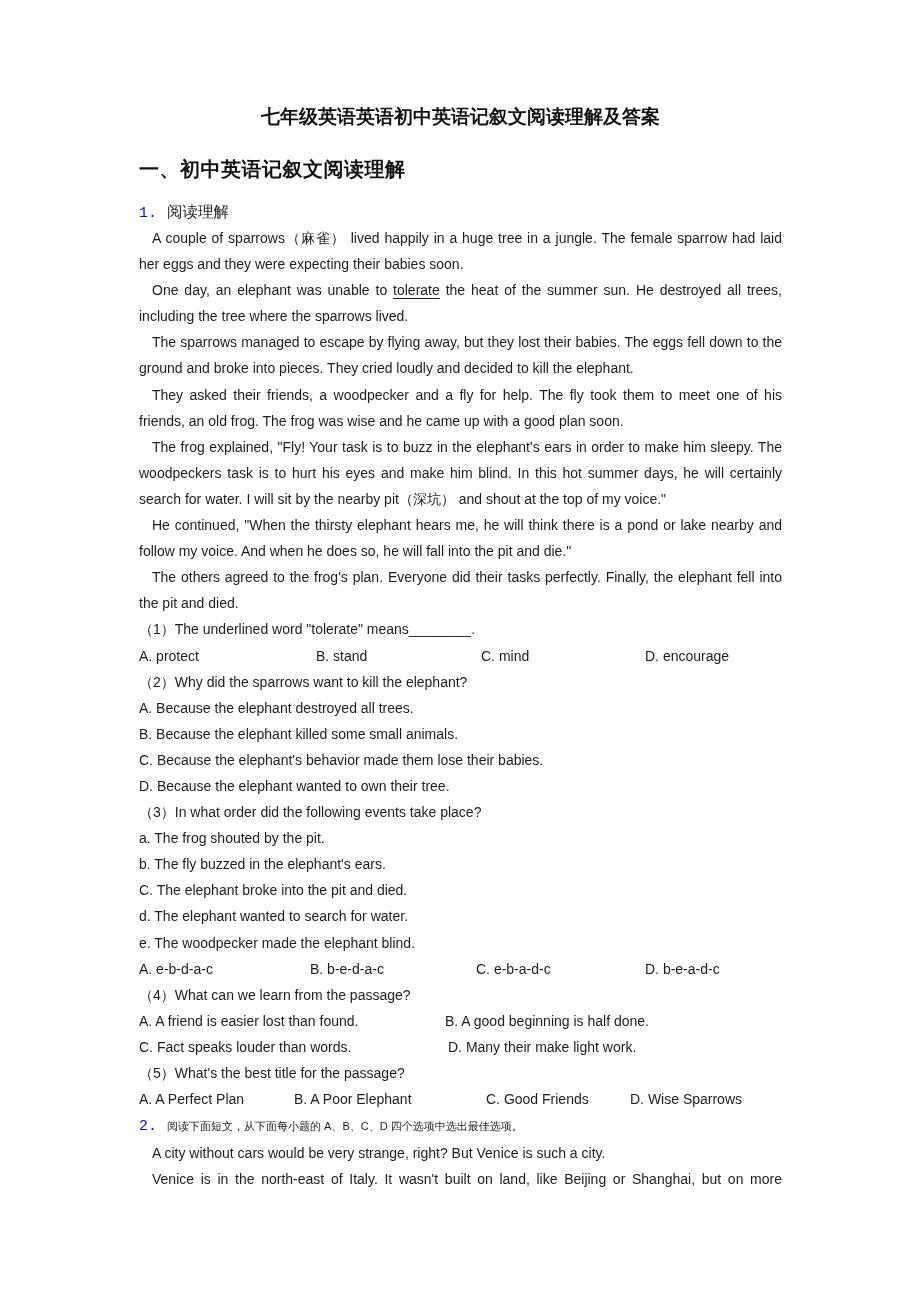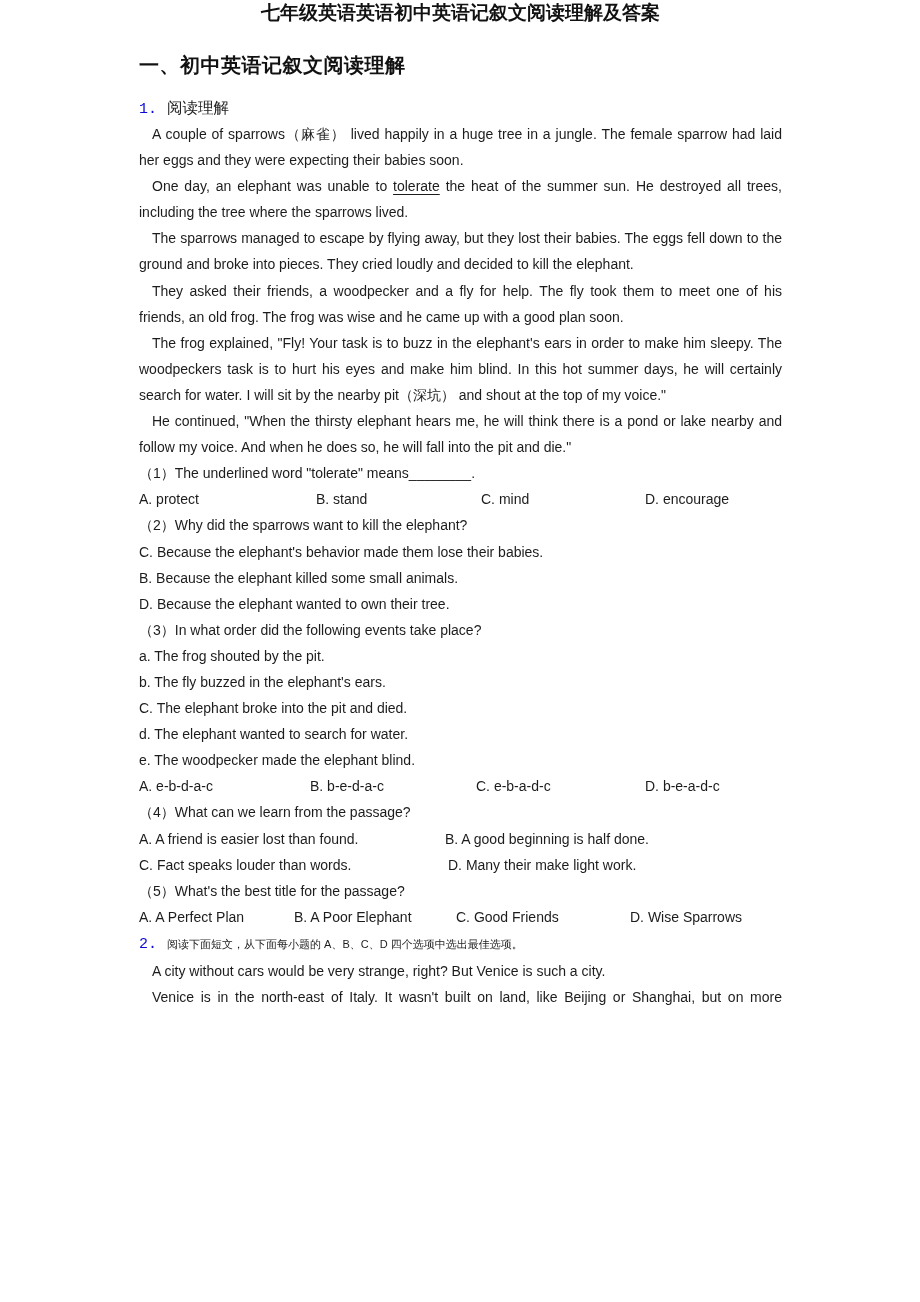--- a/index.html
+++ b/index.html
@@ -13,20 +13,21 @@
     overflow: hidden;
   }
   .content {
     position: absolute;
     left: 139px;
     top: 0;
     width: 643px;
   }
   .doc-title {
     margin: 0;
+    padding-top: 104px;
     text-align: center;
     font-family: "Liberation Serif", "DejaVu Serif", serif;
     font-weight: 700;
     font-size: 19px;
     line-height: 25px;
     color: #111111;
   }
   .section-heading {
     margin: 28px 0 0 0;
     font-weight: 700;
@@ -98,32 +99,34 @@
     <div class="body-text">
 
       <p class="para">A couple of sparrows（麻雀） lived happily in a huge tree in a jungle. The female sparrow had laid her eggs and they were expecting their babies soon.</p>
 
       <p class="para"><span>One day, an elephant was unable to </span><span class="u">tolerate</span><span> the heat of the summer sun. He destroyed all trees, including the tree where the sparrows lived.</span></p>
 
       <p class="para">The sparrows managed to escape by flying away, but they lost their babies. The eggs fell down to the ground and broke into pieces. They cried loudly and decided to kill the elephant.</p>
       <p class="para">They asked their friends, a woodpecker and a fly for help. The fly took them to meet one of his friends, an old frog. The frog was wise and he came up with a good plan soon.</p>
       <p class="para">The frog explained, "Fly! Your task is to buzz in the elephant's ears in order to make him sleepy. The woodpeckers task is to hurt his eyes and make him blind. In this hot summer days, he will certainly search for water. I will sit by the nearby pit（深坑） and shout at the top of my voice."</p>
       <p class="para">He continued, "When the thirsty elephant hears me, he will think there is a pond or lake nearby and follow my voice. And when he does so, he will fall into the pit and die."</p>
+      <p class="para">The others agreed to the frog's plan. Everyone did their tasks perfectly. Finally, the elephant fell into the pit and died.</p>
 
       <p class="prompt">（1）The underlined word "tolerate" means________.</p>
       <div class="opt-row">
         <span class="opt" style="left:0">A. protect</span>
         <span class="opt" style="left:177px">B. stand</span>
         <span class="opt" style="left:342px">C. mind</span>
         <span class="opt" style="left:506px">D. encourage</span>
       </div>
 
       <p class="prompt">（2）Why did the sparrows want to kill the elephant?</p>
+      <p class="plain">A. Because the elephant destroyed all trees.</p>
+      <p class="plain">B. Because the elephant killed some small animals.</p>
       <p class="plain">C. Because the elephant's behavior made them lose their babies.</p>
-      <p class="plain">B. Because the elephant killed some small animals.</p>
       <p class="plain">D. Because the elephant wanted to own their tree.</p>
 
       <p class="prompt">（3）In what order did the following events take place?</p>
       <p class="plain">a. The frog shouted by the pit.</p>
       <p class="plain">b. The fly buzzed in the elephant's ears.</p>
       <p class="plain">C. The elephant broke into the pit and died.</p>
       <p class="plain">d. The elephant wanted to search for water.</p>
       <p class="plain">e. The woodpecker made the elephant blind.</p>
       <div class="opt-row">
         <span class="opt" style="left:0">A. e-b-d-a-c</span>
@@ -139,21 +142,21 @@
       </div>
       <div class="opt-row">
         <span class="opt" style="left:0">C. Fact speaks louder than words.</span>
         <span class="opt" style="left:309px">D. Many their make light work.</span>
       </div>
 
       <p class="prompt">（5）What's the best title for the passage?</p>
       <div class="opt-row">
         <span class="opt" style="left:0">A. A Perfect Plan</span>
         <span class="opt" style="left:155px">B. A Poor Elephant</span>
-        <span class="opt" style="left:317px">C. Good Friends</span>
+        <span class="opt" style="left:347px">C. Good Friends</span>
         <span class="opt" style="left:491px">D. Wise Sparrows</span>
       </div>
 
       <p class="item2-line"><span class="blue-num">2.</span><span class="instr">阅读下面短文，从下面每小题的 A、B、C、D 四个选项中选出最佳选项。</span></p>
 
       <p class="para">A city without cars would be very strange, right? But Venice is such a city.</p>
       <p class="para fill-line">Venice is in the north-east of Italy. It wasn't built on land, like Beijing or Shanghai, but on more</p>
 
     </div>
   </div>

